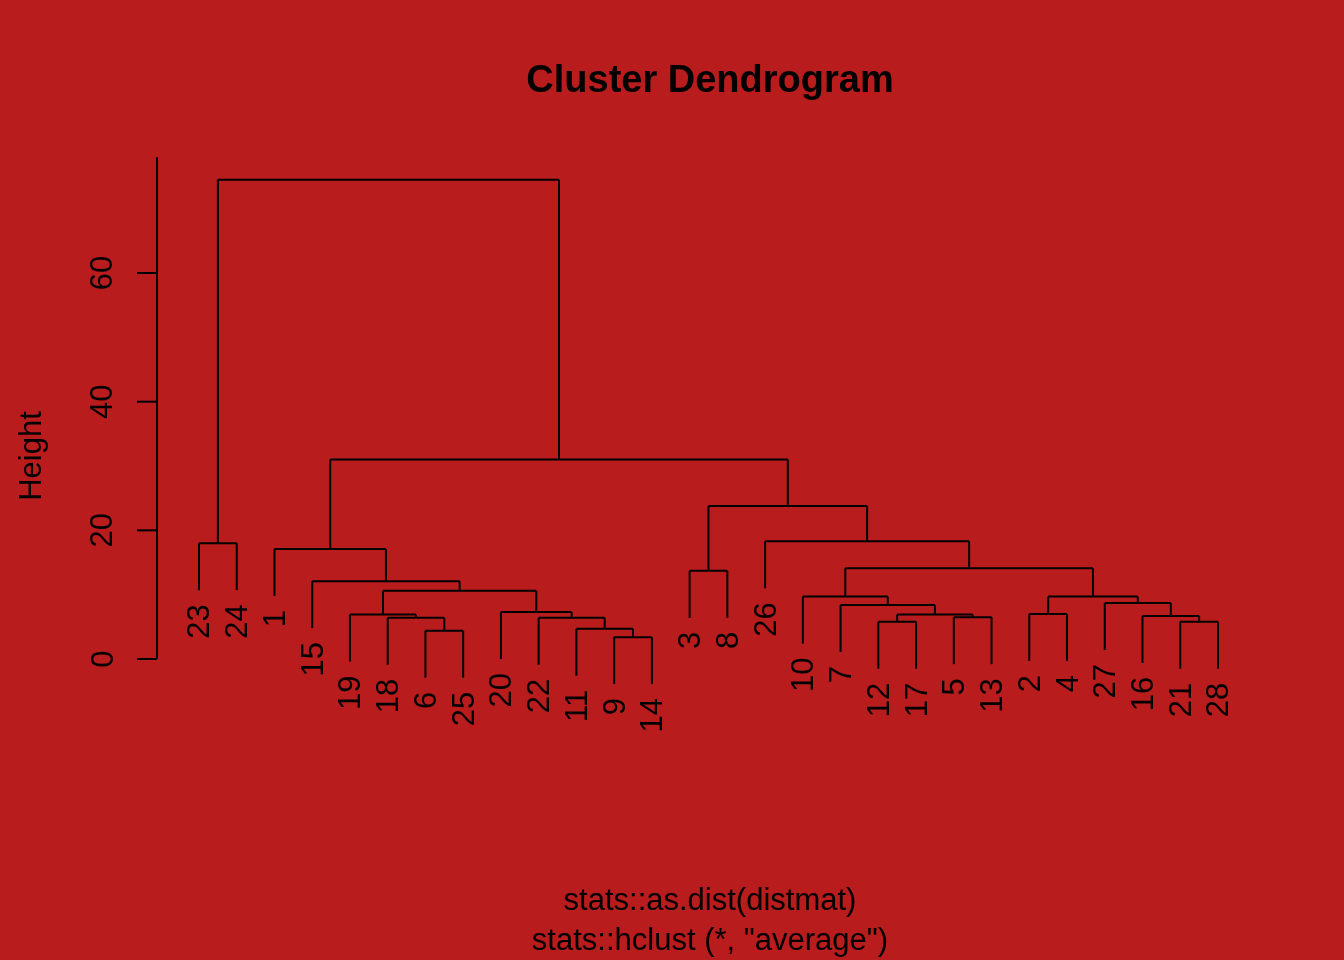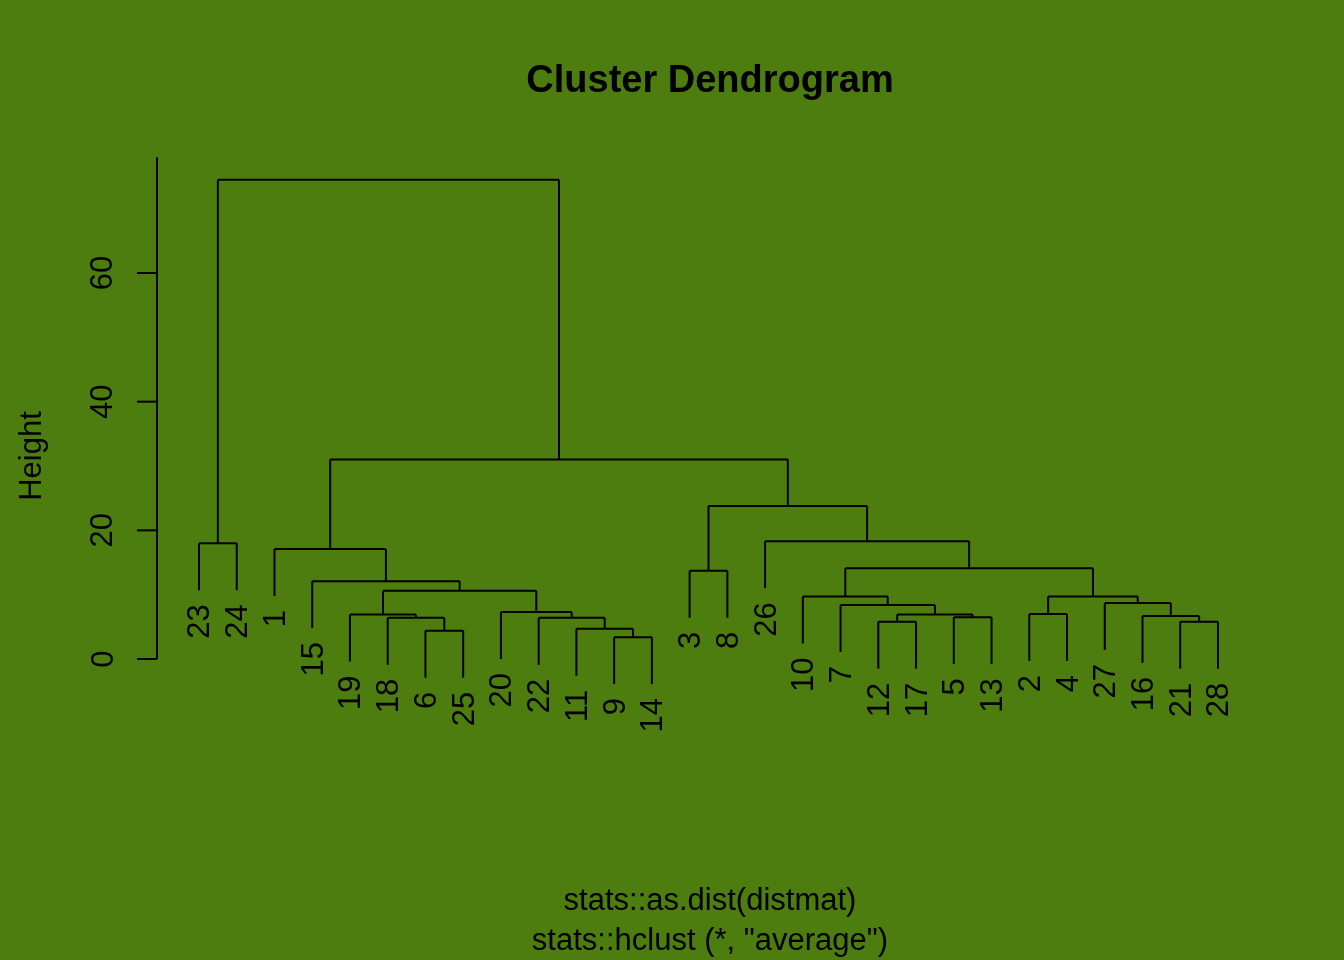--- a/index.html
+++ b/index.html
@@ -1,16 +1,16 @@
 <!DOCTYPE html>
 <html><head>
 <meta charset="utf-8">
 <style>
   html,body{margin:0;padding:0;background:#ffffff;}
-  .figure{position:relative;width:1344px;height:960px;background:#4d7c0f;overflow:hidden;text-align:center;}
+  .figure{position:relative;width:1344px;height:960px;background:#b91c1c;overflow:hidden;text-align:center;}
   svg text{fill:#000000;font-family:"Liberation Sans",sans-serif;}
   .title{font-size:38px;font-weight:bold;}
   .lab{font-size:31px;font-weight:normal;}
   #axis line,#tree line{stroke:#000000;stroke-width:2;fill:none;}
 </style>
 </head>
 <body>
 
 <div class="figure">
   <svg width="1344" height="960" viewBox="0 0 1344 960">

